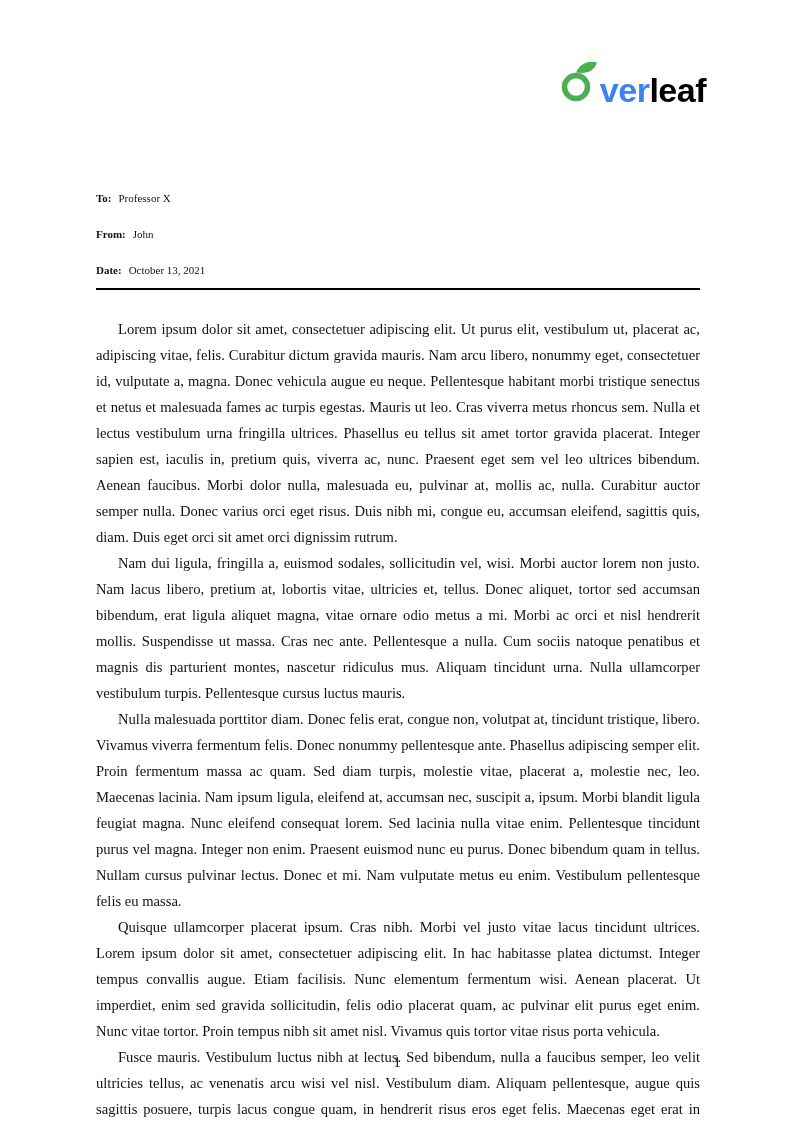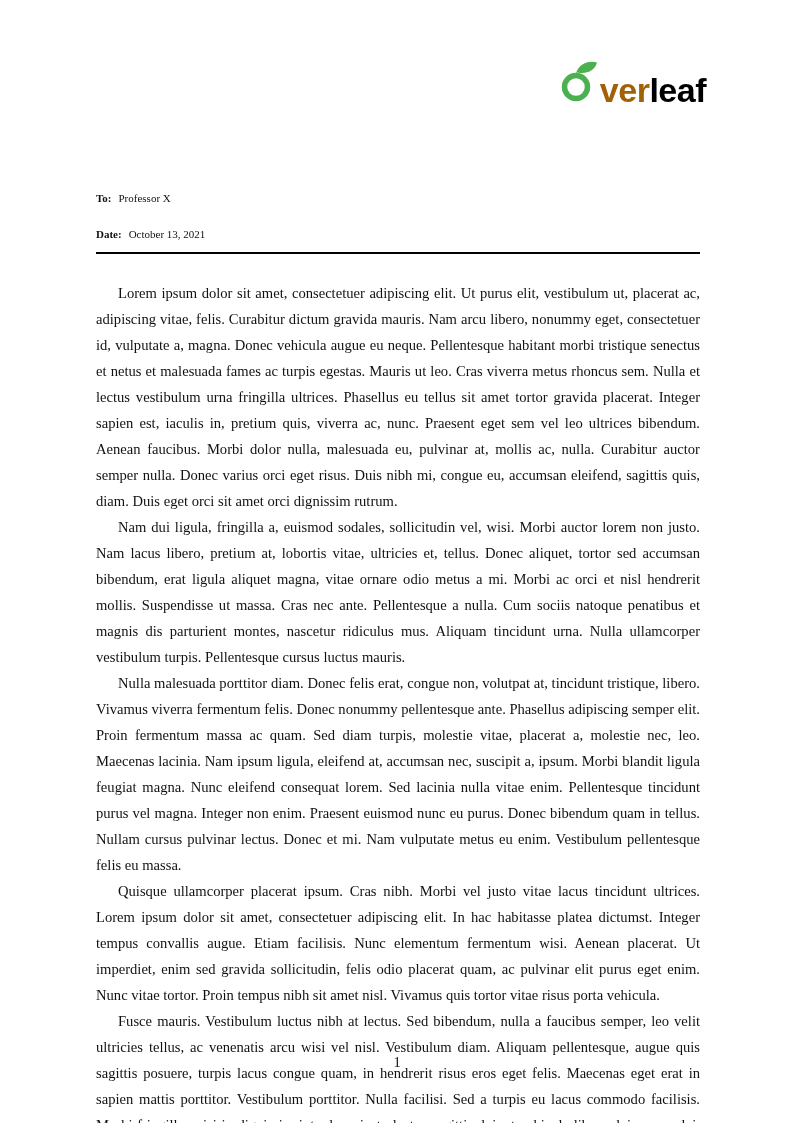--- a/index.html
+++ b/index.html
@@ -27,21 +27,21 @@
   }
   .logo-o svg { display: inline-block; }
   .logo-text {
     font-family: "Liberation Sans", sans-serif;
     font-size: 34px;
     font-weight: 600;
     letter-spacing: -0.5px;
     margin-left: 2px;
     line-height: 1;
   }
-  .logo-ver  { color: #a16207; }
+  .logo-ver  { color: #3b82f6; }
   .logo-leaf { color: #000000; }
 
   
   .fields {
     margin: 82px 94px 0 96px;
     font-size: 11px;
     line-height: 19px;
   }
   .field { margin-bottom: 17px; }
   .field:last-child { margin-bottom: 0; }
@@ -87,20 +87,23 @@
       </span>
       <span class="logo-text"><span class="logo-ver">ver</span><span class="logo-leaf">leaf</span></span>
     </div>
   </div>
 
   <div class="fields">
     <div class="field">
       <span class="field-label">To:</span><span class="field-value">Professor X</span>
     </div>
     <div class="field">
+      <span class="field-label">From:</span><span class="field-value">John</span>
+    </div>
+    <div class="field">
       <span class="field-label">Date:</span><span class="field-value">October 13, 2021</span>
     </div>
   </div>
 
   <hr class="rule">
 
   <main class="body-text">
     <p>Lorem ipsum dolor sit amet, consectetuer adipiscing elit. Ut purus elit, vestibulum ut, placerat ac, adipiscing vitae, felis. Curabitur dictum gravida mauris. Nam arcu libero, nonummy eget, consectetuer id, vulputate a, magna. Donec vehicula augue eu neque. Pellentesque habitant morbi tristique senectus et netus et malesuada fames ac turpis egestas. Mauris ut leo. Cras viverra metus rhoncus sem. Nulla et lectus vestibulum urna fringilla ultrices. Phasellus eu tellus sit amet tortor gravida placerat. Integer sapien est, iaculis in, pretium quis, viverra ac, nunc. Praesent eget sem vel leo ultrices bibendum. Aenean faucibus. Morbi dolor nulla, malesuada eu, pulvinar at, mollis ac, nulla. Curabitur auctor semper nulla. Donec varius orci eget risus. Duis nibh mi, congue eu, accumsan eleifend, sagittis quis, diam. Duis eget orci sit amet orci dignissim rutrum.</p>
     <p>Nam dui ligula, fringilla a, euismod sodales, sollicitudin vel, wisi. Morbi auctor lorem non justo. Nam lacus libero, pretium at, lobortis vitae, ultricies et, tellus. Donec aliquet, tortor sed accumsan bibendum, erat ligula aliquet magna, vitae ornare odio metus a mi. Morbi ac orci et nisl hendrerit mollis. Suspendisse ut massa. Cras nec ante. Pellentesque a nulla. Cum sociis natoque penatibus et magnis dis parturient montes, nascetur ridiculus mus. Aliquam tincidunt urna. Nulla ullamcorper vestibulum turpis. Pellentesque cursus luctus mauris.</p>
     <p>Nulla malesuada porttitor diam. Donec felis erat, congue non, volutpat at, tincidunt tristique, libero. Vivamus viverra fermentum felis. Donec nonummy pellentesque ante. Phasellus adipiscing semper elit. Proin fermentum massa ac quam. Sed diam turpis, molestie vitae, placerat a, molestie nec, leo. Maecenas lacinia. Nam ipsum ligula, eleifend at, accumsan nec, suscipit a, ipsum. Morbi blandit ligula feugiat magna. Nunc eleifend consequat lorem. Sed lacinia nulla vitae enim. Pellentesque tincidunt purus vel magna. Integer non enim. Praesent euismod nunc eu purus. Donec bibendum quam in tellus. Nullam cursus pulvinar lectus. Donec et mi. Nam vulputate metus eu enim. Vestibulum pellentesque felis eu massa.</p>

